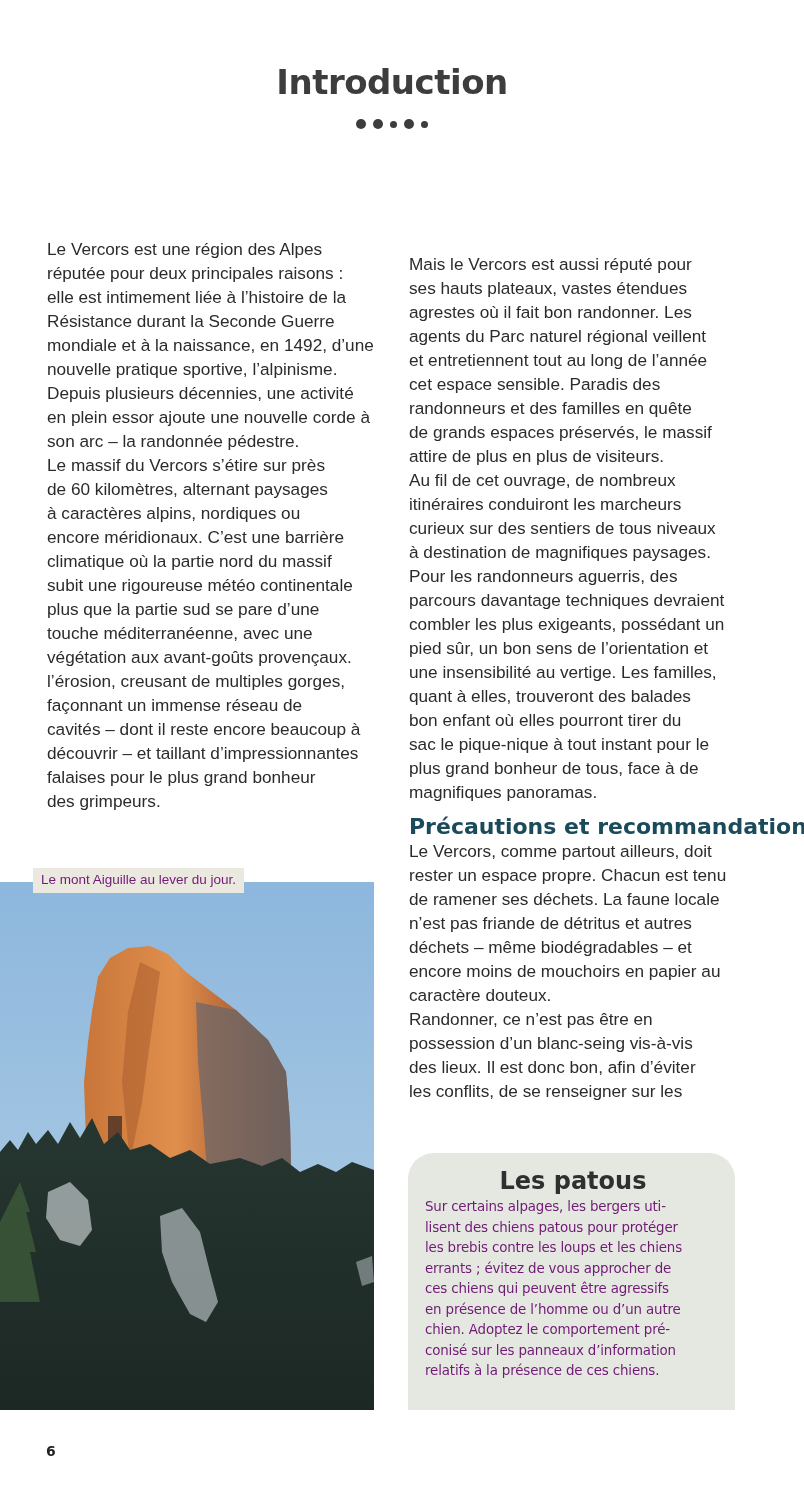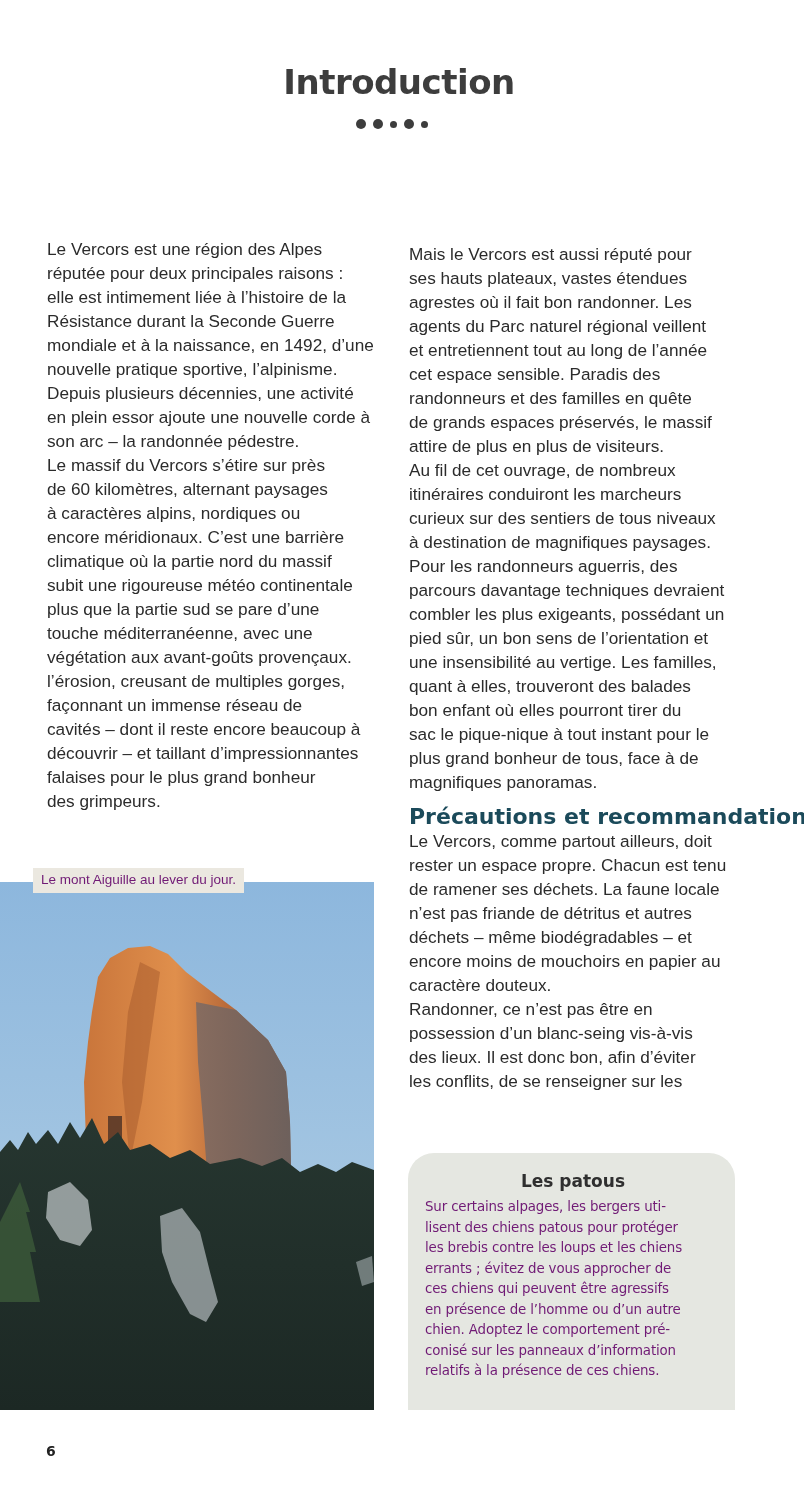--- a/index.html
+++ b/index.html
@@ -10,21 +10,21 @@
       overflow: hidden;
     }
     body {
       position: relative;
       font-family: "Liberation Sans", sans-serif;
       color: #2b2b2b;
     }
     .page-title {
       position: absolute;
       top: 62px;
-      left: 7px;
+      left: 0;
       width: 784px;
       text-align: center;
       font-family: "DejaVu Sans", sans-serif;
       font-weight: bold;
       font-size: 34px;
       letter-spacing: -0.5px;
       color: #3d3d3d;
     }
     .title-dots {
       position: absolute;
@@ -44,21 +44,21 @@
     .dot-lg { width: 10px; height: 10px; }
     .dot-sm { width: 7px; height: 7px; }
 
     .column {
       position: absolute;
       font-size: 17.2px;
       line-height: 24px;
       color: #2b2b2b;
     }
     .col-left { left: 47px; top: 237px; width: 330px; }
-    .col-right { left: 409px; top: 242px; width: 330px; }
+    .col-right { left: 409px; top: 252px; width: 330px; }
     .column p { white-space: nowrap; }
 
     .subheading {
       font-family: "DejaVu Sans", sans-serif;
       font-weight: bold;
       font-size: 22px;
       color: #1b4a5a;
       line-height: 24px;
       margin-top: 11px;
       white-space: nowrap;
@@ -94,21 +94,21 @@
       width: 327px;
       height: 257px;
       background: #e5e7e1;
       border-radius: 26px 26px 0 0;
       padding: 14px 14px 0 17px;
     }
     .sidebar-title {
       text-align: center;
       font-family: "DejaVu Sans", sans-serif;
       font-weight: bold;
-      font-size: 17px;
+      font-size: 24px;
       line-height: 28px;
       color: #2f2f2f;
       margin-bottom: 2px;
     }
     .sidebar-body p {
       font-family: "DejaVu Sans", sans-serif;
       font-size: 13.4px;
       line-height: 20.5px;
       color: #701a75;
       white-space: nowrap;

